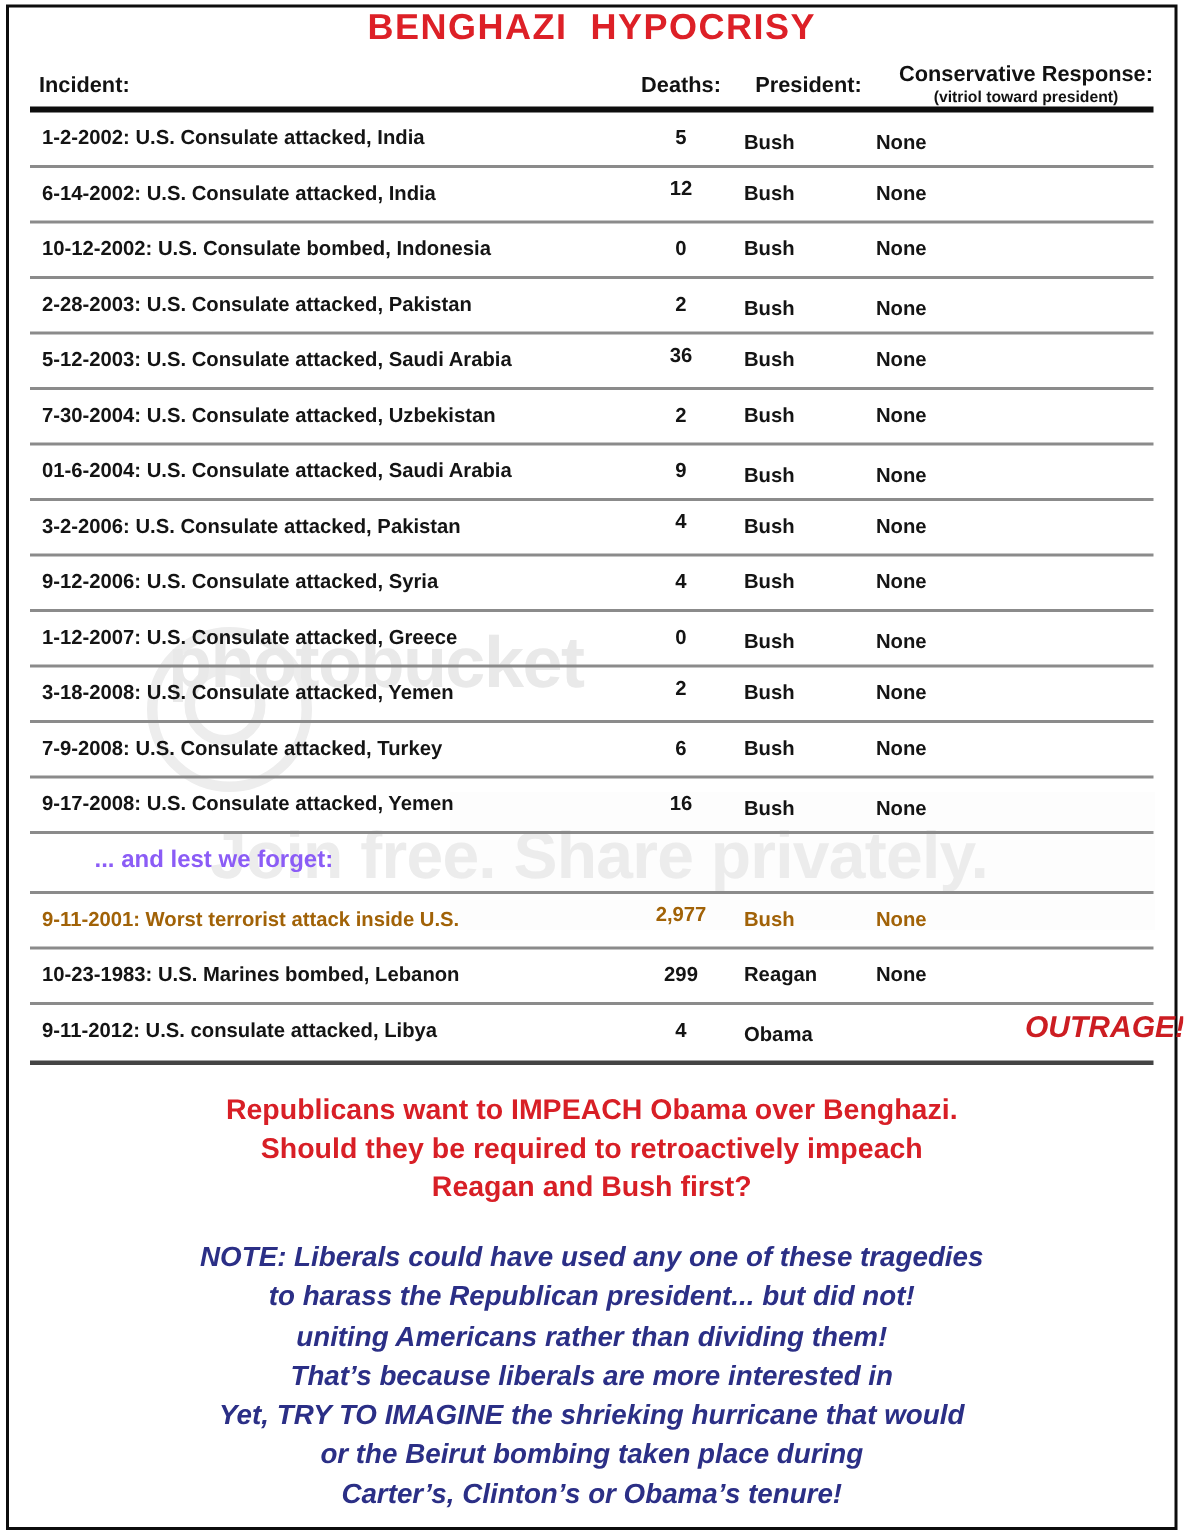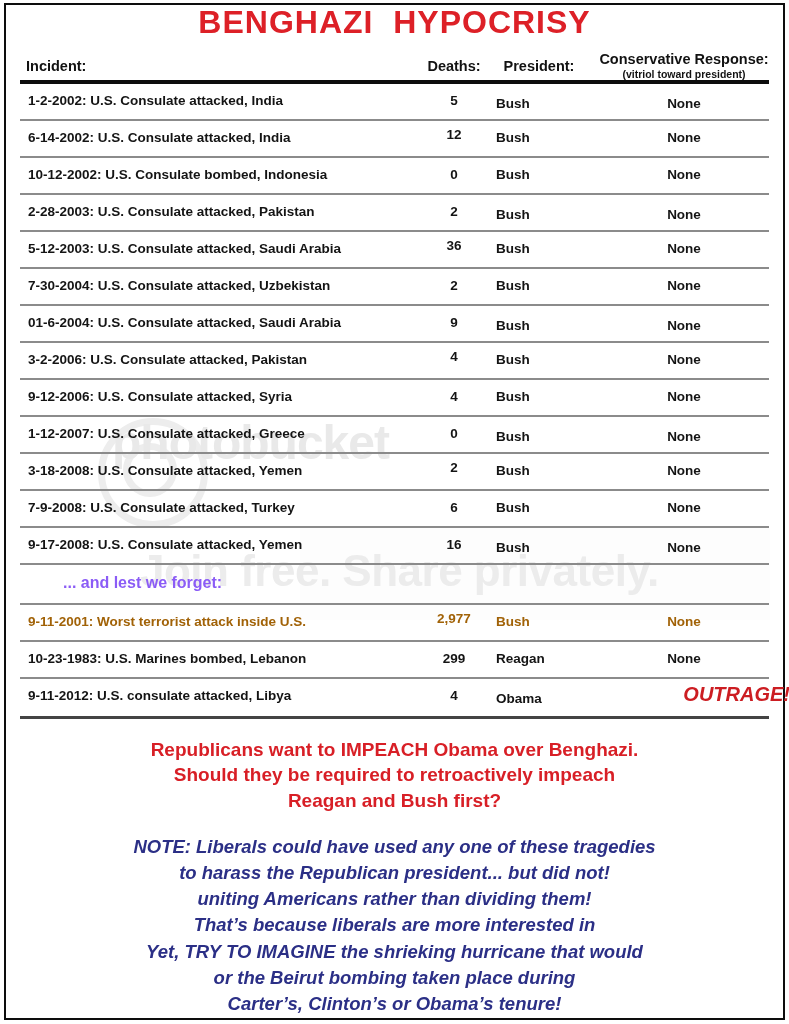--- a/index.html
+++ b/index.html
@@ -39,21 +39,21 @@
     padding: 0 18px;
     box-sizing: border-box;
     width: 789px;
     z-index: 3;
   }
 
   
   .title {
     text-align: center;
     color: #dd2027;
-    font-size: 32px;
+    font-size: 24px;
     font-weight: bold;
     letter-spacing: 1px;
     padding-top: 6px;
     padding-bottom: 2px;
     line-height: 1.05;
     white-space: pre;
   }
 
   
   .thead {
@@ -101,21 +101,21 @@
   .cell {
     position: absolute;
     top: 9px;
     font-size: 13.5px;
     font-weight: bold;
     color: #141414;
   }
   .c-incident { left: 8px; }
   .c-deaths   { left: 402px; width: 64px; text-align: center; }
   .c-president{ left: 476px; width: 86px; text-align: left; }
-  .c-response { left: 564px; width: 200px; text-align: center; }
+  .c-response { left: 564px; width: 200px; }
 
   
   .row.shift-down .c-president,
   .row.shift-down .c-response { top: 12px; }
   .row.shift-up .c-deaths { top: 6px; }
 
   
   .row.faded .cell { color: #a16207; }
 
   

